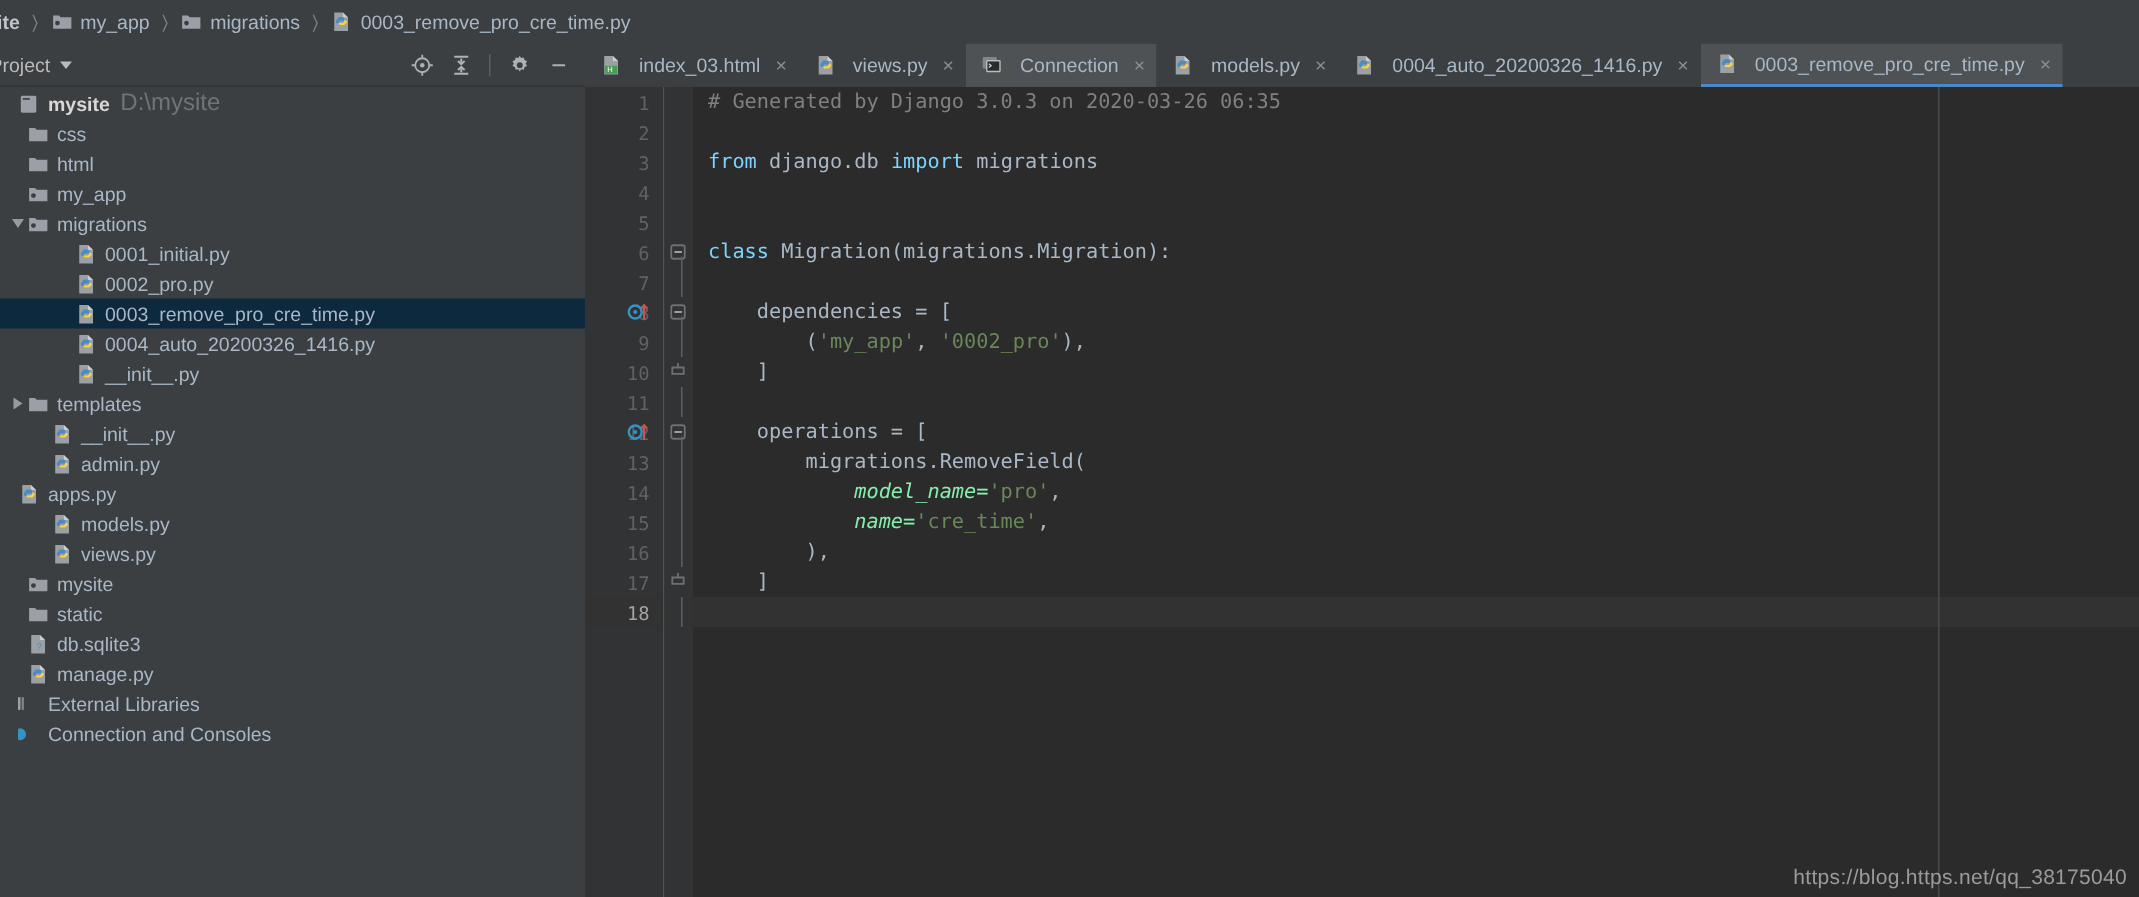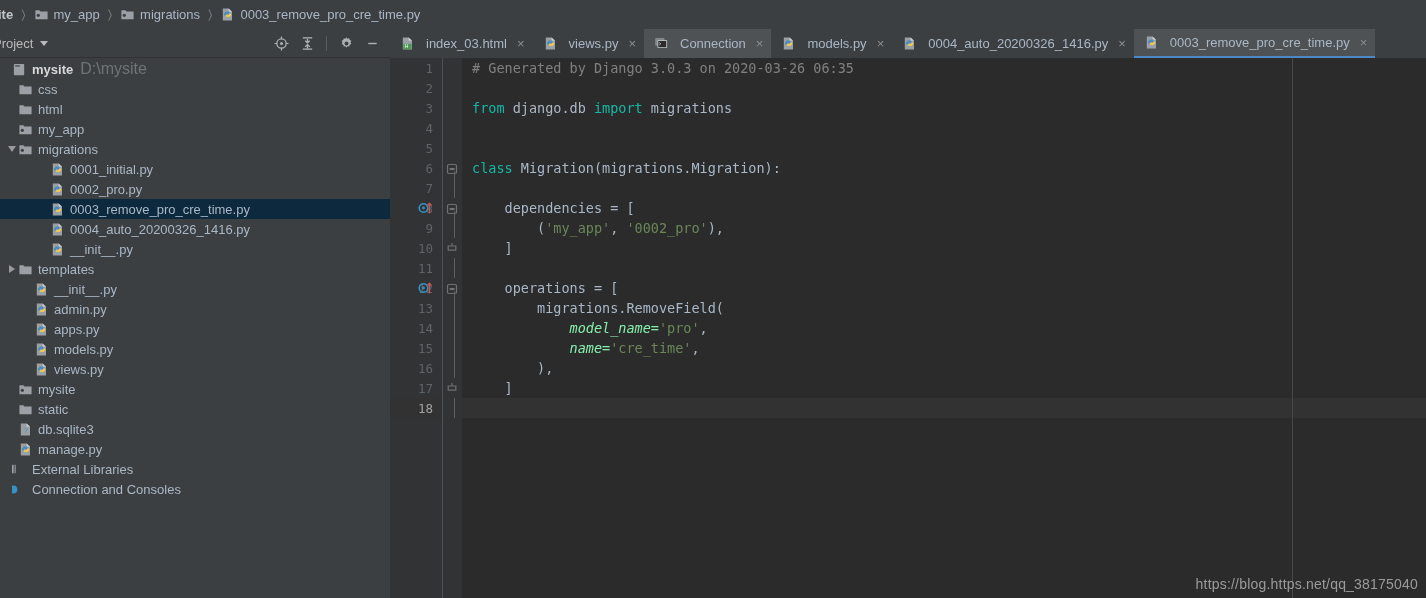--- a/index.html
+++ b/index.html
@@ -118,21 +118,21 @@
     position: absolute; left: 11px; width: 1px; background: #5e6060;
   }
   .code {
     position: absolute; left: 72px; top: 0; right: 0; height: 540px;
     font-family: "DejaVu Sans Mono", monospace; font-size: 13.5px;
     color: #a9b7c6;
   }
   .cl { height: 20px; line-height: 20px; white-space: pre; padding-left: 10px; }
   .cl.current { background: #323232; }
   .tk-cmt { color: #808080; }
-  .tk-kw  { color: #14b8a6; }
+  .tk-kw  { color: #7dd3fc; }
   .tk-str { color: #6a8759; }
   .tk-par { color: #a9b7c6; }
   .tk-cls { color: #a9b7c6; }
   .tk-arg { color: #86efac; font-style: italic; }
 
   .margin-guide {
     position: absolute; left: 902px; top: 0; width: 1px; height: 540px;
     background: #464a4d;
   }
 
@@ -364,21 +364,21 @@
           <span class="row-ico">
             <svg width="15" height="15" viewBox="0 0 16 16">
               <path d="M3 1.5h6.2L12.8 5v9.5H3z" fill="#9aa0a6"></path>
               <path d="M9.2 1.5L12.8 5H9.2z" fill="#c9ced2"></path>
               <path d="M5.3 6.0c0-.8.6-1.3 1.5-1.3h2.0c.8 0 1.4.5 1.4 1.3v1.4H7.6c-.8 0-1.4.5-1.4 1.3v.6H5.4c-.8 0-1.2-.6-1.2-1.5 0-1 .4-1.5 1.2-1.5h.0z" fill="#4b8bbe"></path>
               <path d="M11.0 9.0c0 .8-.6 1.3-1.5 1.3h-2.0c-.8 0-1.4-.5-1.4-1.3v-.2h2.6c.8 0 1.4-.5 1.4-1.3v-.6h.6c.8 0 1.2.6 1.2 1.5 0 .4-.1.6-.2.6z" fill="#ffd43b"></path>
             </svg>
           </span>
           <span class="row-label">admin.py</span>
         </div>
-        <div class="tree-row" style="padding-left: 22px; text-align: center;">
+        <div class="tree-row" style=" text-align: center;">
           <span class="arrow"></span>
           <span class="row-ico">
             <svg width="15" height="15" viewBox="0 0 16 16">
               <path d="M3 1.5h6.2L12.8 5v9.5H3z" fill="#9aa0a6"></path>
               <path d="M9.2 1.5L12.8 5H9.2z" fill="#c9ced2"></path>
               <path d="M5.3 6.0c0-.8.6-1.3 1.5-1.3h2.0c.8 0 1.4.5 1.4 1.3v1.4H7.6c-.8 0-1.4.5-1.4 1.3v.6H5.4c-.8 0-1.2-.6-1.2-1.5 0-1 .4-1.5 1.2-1.5h.0z" fill="#4b8bbe"></path>
               <path d="M11.0 9.0c0 .8-.6 1.3-1.5 1.3h-2.0c-.8 0-1.4-.5-1.4-1.3v-.2h2.6c.8 0 1.4-.5 1.4-1.3v-.6h.6c.8 0 1.2.6 1.2 1.5 0 .4-.1.6-.2.6z" fill="#ffd43b"></path>
             </svg>
           </span>
           <span class="row-label">apps.py</span>

